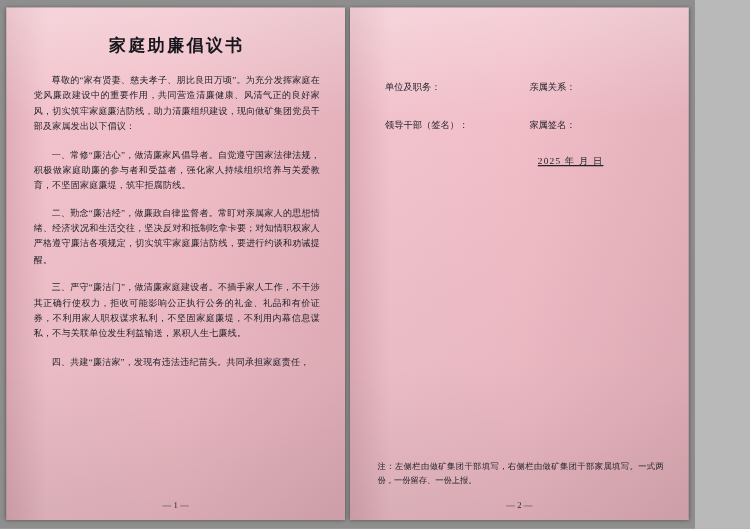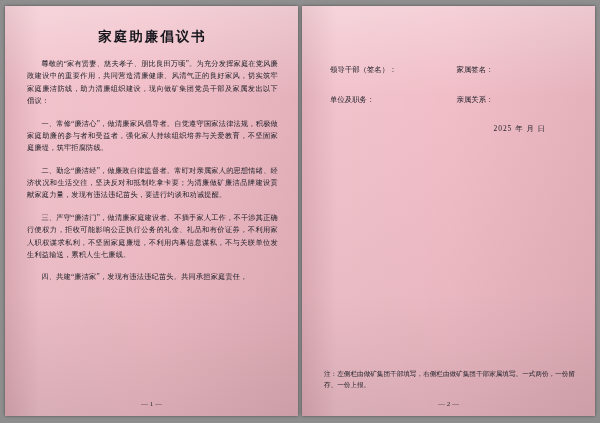--- a/index.html
+++ b/index.html
@@ -8,21 +8,21 @@
     background: #b9b9b9;
   }
   body {
     width: 600px;
     height: 423px;
     font-family: "Liberation Serif", "DejaVu Serif", serif;
     overflow: hidden;
   }
   .scan {
     position: relative;
-    width: 600px;
+    width: 556px;
     height: 423px;
     background: #8e8e8e;
     display: flex;
     flex-direction: row;
     align-items: stretch;
     justify-content: space-between;
     box-sizing: border-box;
     padding: 6px 5px 7px 5px;
     gap: 4px;
   }
@@ -85,25 +85,26 @@
     justify-content: flex-start;
     margin-bottom: 14px;
     padding-left: 6px;
   }
   .sig-cell {
     width: 50%;
     white-space: nowrap;
   }
   .sig-cell.second { padding-left: 8px; }
   .sig-date {
-    text-align: center;
+    text-align: left;
     padding-left: 56%;
     font-size: 7.4px;
     margin-top: 6px;
     letter-spacing: 1px;
+    text-decoration: underline;
   }
 
   .note {
     position: absolute;
     left: 22px;
     right: 20px;
     bottom: 26px;
     font-size: 6.6px;
     line-height: 1.7;
     text-align: justify;
@@ -118,41 +119,41 @@
 
 <div class="scan">
 
   <div class="page page-left">
     <div class="doc-title">家庭助廉倡议书</div>
 
     <p class="para indent">尊敬的“家有贤妻、慈夫孝子、朋比良田万顷”。为充分发挥家庭在党风廉政建设中的重要作用，共同营造清廉健康、风清气正的良好家风，切实筑牢家庭廉洁防线，助力清廉组织建设，现向做矿集团党员干部及家属发出以下倡议：</p>
     <div class="spacer-sm"></div>
     <p class="para indent">一、常修“廉洁心”，做清廉家风倡导者。自觉遵守国家法律法规，积极做家庭助廉的参与者和受益者，强化家人持续组织培养与关爱教育，不坚固家庭廉堤，筑牢拒腐防线。</p>
     <div class="spacer-sm"></div>
-    <p class="para indent">二、勤念“廉洁经”，做廉政自律监督者。常盯对亲属家人的思想情绪、经济状况和生活交往，坚决反对和抵制吃拿卡要；为清廉做矿廉洁品牌建设贡献家庭力量，发现有违法违纪苗头，要进行约谈和劝诫提醒。</p>
+    <p class="para indent">二、勤念“廉洁经”，做廉政自律监督者。常盯对亲属家人的思想情绪、经济状况和生活交往，坚决反对和抵制吃拿卡要；对知情职权家人严格遵守廉洁各项规定，切实筑牢家庭廉洁防线，要进行约谈和劝诫提醒。</p>
     <div class="spacer-sm"></div>
     <p class="para indent">三、严守“廉洁门”，做清廉家庭建设者。不插手家人工作，不干涉其正确行使权力，拒收可能影响公正执行公务的礼金、礼品和有价证券，不利用家人职权谋求私利，不坚固家庭廉堤，不利用内幕信息谋私，不与关联单位发生利益输送，累积人生七廉线。</p>
     <div class="spacer-sm"></div>
     <p class="para indent">四、共建“廉洁家”，发现有违法违纪苗头。共同承担家庭责任，</p>
 
     <div class="page-number">— 1 —</div>
   </div>
 
   <div class="page page-right">
     <div class="spacer-sm"></div>
 
     <div class="sig-block">
       <div class="spacer-md"></div>
       <div class="sig-row">
+        <span class="sig-cell">单位及职务：</span>
+        <span class="sig-cell second">亲属关系：</span>
+      </div>
+      <div class="sig-row">
         <span class="sig-cell">领导干部（签名）：</span>
         <span class="sig-cell second">家属签名：</span>
-      </div>
-      <div class="sig-row">
-        <span class="sig-cell">单位及职务：</span>
-        <span class="sig-cell second">亲属关系：</span>
       </div>
       <div class="sig-date">2025 年    月    日</div>
     </div>
 
     <div class="note">注：左侧栏由做矿集团干部填写，右侧栏由做矿集团干部家属填写。一式两份，一份留存、一份上报。</div>
 
     <div class="page-number">— 2 —</div>
   </div>
 
 </div>

